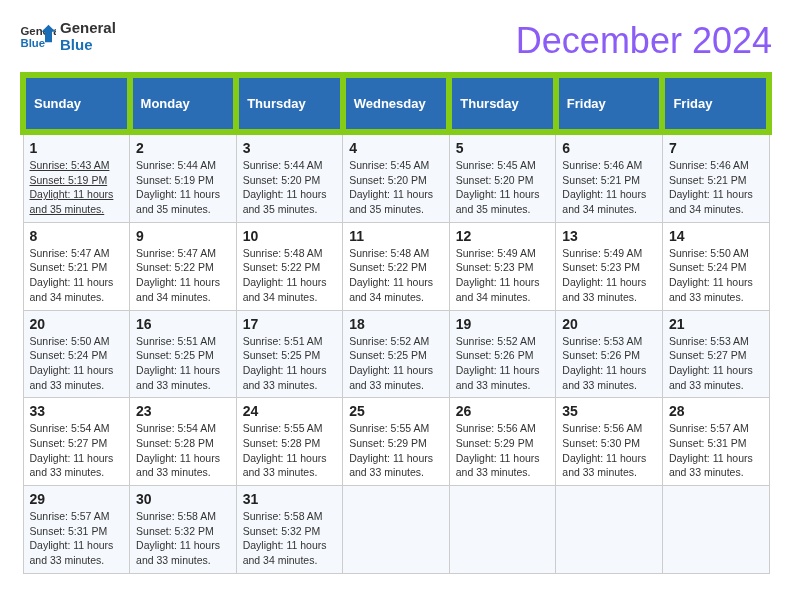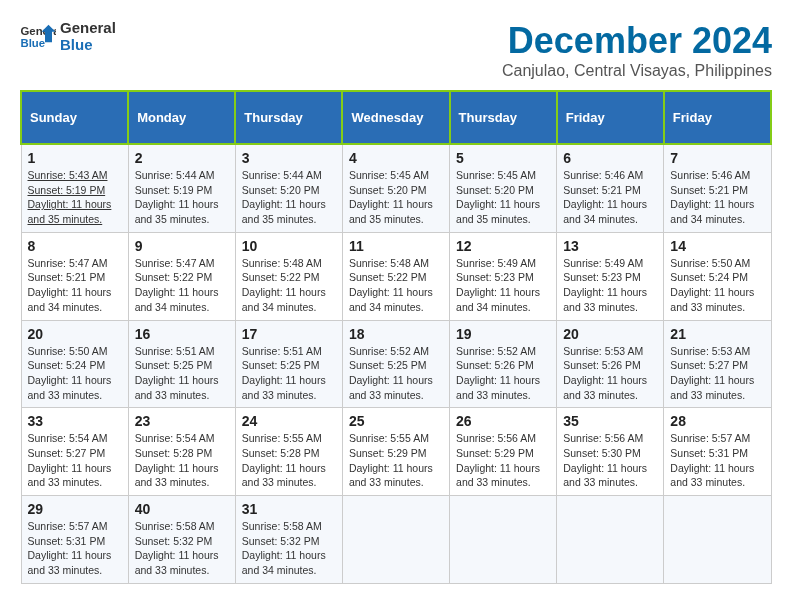--- a/index.html
+++ b/index.html
@@ -23,40 +23,41 @@
     }
     .logo-icon {
       width: 36px;
       height: 28px;
     }
     .title-area {
       text-align: right;
     }
     .month-title {
       font-size: 36px;
-      font-weight: bold;
-      color: #0369a1;
+      font-weight: normal;
+      color: #8b5cf6;
+      text-align: center;
     }
     .location-title {
       font-size: 16px;
       color: #555;
     }
     table {
       width: 100%;
       border-collapse: collapse;
       font-size: 11px;
     }
     thead tr th {
       background-color: #2a6db5;
       color: #fff;
       text-align: left;
       padding: 18px 8px;
       font-size: 13px;
       font-weight: bold;
-      border: 2px solid #84cc16;
+      border: 6px solid #84cc16;
     }
     tbody tr td {
       border: 1px solid #ccc;
       vertical-align: top;
       padding: 5px 6px;
       min-height: 70px;
       width: 14.28%;
     }
     tbody tr:nth-child(odd) td {
       background-color: #f5f8fc;
@@ -87,21 +88,20 @@
       <text x="0" y="27" font-size="13" font-weight="bold" fill="#1a6eb5">Blue</text>
       <polygon points="32,2 40,10 36,10 36,22 28,22 28,10 24,10" fill="#1a6eb5"></polygon>
     </svg>
     <div>
       <div style="font-size:15px;font-weight:bold;color:#333;line-height:1.1;">General</div>
       <div style="font-size:15px;font-weight:bold;color:#1a6eb5;line-height:1.1;">Blue</div>
     </div>
   </div>
   <div class="title-area">
     <div class="month-title">December 2024</div>
-    <div class="location-title">Canjulao, Central Visayas, Philippines</div>
   </div>
 </div>
 
 <table>
   <thead>
     <tr>
       <th>Sunday</th>
       <th>Monday</th>
       <th>Thursday</th>
       <th>Wednesday</th>
@@ -317,21 +317,21 @@
       </tr>
       <tr>
         <td>
           <span class="day-number">29</span>
           <div class="day-info" style="white-space: pre-line;">Sunrise: 5:57 AM
 Sunset: 5:31 PM
 Daylight: 11 hours
 and 33 minutes.</div>
         </td>
         <td>
-          <span class="day-number">40</span>
+          <span class="day-number">30</span>
           <div class="day-info" style="white-space: pre-line;">Sunrise: 5:58 AM
 Sunset: 5:32 PM
 Daylight: 11 hours
 and 33 minutes.</div>
         </td>
         <td>
           <span class="day-number">31</span>
           <div class="day-info" style="white-space: pre-line;">Sunrise: 5:58 AM
 Sunset: 5:32 PM
 Daylight: 11 hours

